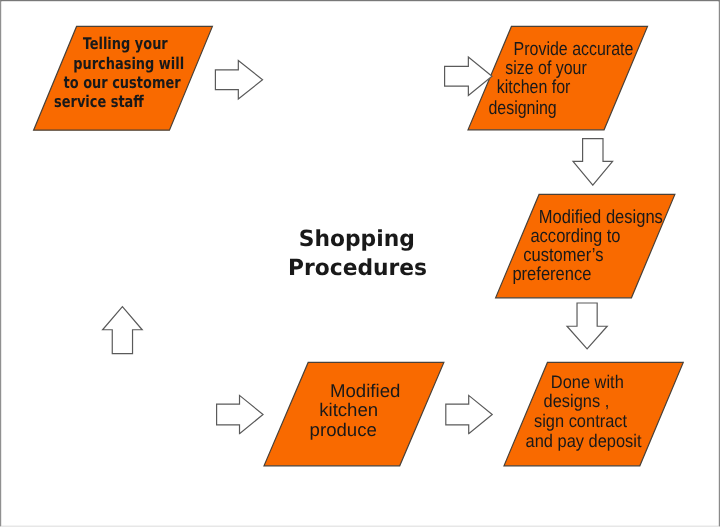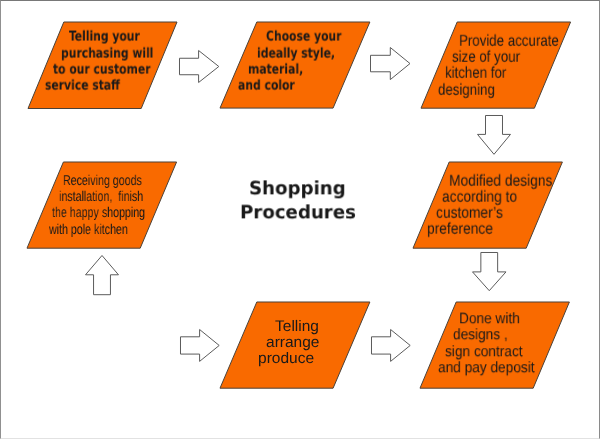--- a/index.html
+++ b/index.html
@@ -7,46 +7,37 @@
        -webkit-font-smoothing:antialiased;text-rendering:geometricPrecision;}
   #canvas{position:relative;width:600px;height:439px;background:#ffffff;}
   #frame{position:absolute;left:0;top:0;width:600px;height:439px;box-sizing:border-box;
          border-top:1px solid #787878;border-left:1px solid #909090;
          border-right:1px solid #8a8a8a;border-bottom:1px solid #e2e2e2;}
   .node{position:absolute;}
   .node > svg{position:absolute;left:0;top:0;display:block;}
   .ln{position:absolute;white-space:pre;line-height:1;transform-origin:0 0;will-change:transform;}
   .arrow{position:absolute;}
   .arrow > svg{display:block;}
-  #title{position:absolute;}
+  #title{position:absolute;margin-top:11px;}
 </style>
 </head>
 <body>
 
 <div id="canvas">
   <div id="frame"></div>
 <div class="node" style="left: 25.6px; top: 19.8px; width: 153px; height: 90.5px; text-decoration: underline;">
       <svg width="153" height="90.5" viewBox="0 0 153 90.5">
         <polygon points="37.80,2.00 151.00,2.00 115.20,88.50 2.00,88.50" fill="#f96a00" stroke="#4a4138" stroke-width="1"></polygon>
       </svg>
       <div class="ln" style="font-size: 13.57px; font-weight: 700; font-stretch: condensed; font-family: &quot;DejaVu Sans&quot;, sans-serif; color: rgb(25, 25, 25); left: 43.4px; top: 22.7px; transform: translateY(-11.47px) scaleX(0.8843);">Telling your</div>
       <div class="ln" style="font-size: 13.57px; font-weight: 700; font-stretch: condensed; font-family: &quot;DejaVu Sans&quot;, sans-serif; color: rgb(25, 25, 25); left: 35.9px; top: 39px; transform: translateY(-11.47px) scaleX(0.8843);">purchasing will</div>
       <div class="ln" style="font-size: 13.57px; font-weight: 700; font-stretch: condensed; font-family: &quot;DejaVu Sans&quot;, sans-serif; color: rgb(25, 25, 25); left: 27.4px; top: 55.3px; transform: translateY(-11.47px) scaleX(0.8843);">to our customer</div>
       <div class="ln" style="font-size: 13.57px; font-weight: 700; font-stretch: condensed; font-family: &quot;DejaVu Sans&quot;, sans-serif; color: rgb(25, 25, 25); left: 19.4px; top: 71.6px; transform: translateY(-11.47px) scaleX(0.8843);">service staff</div>
     </div>
-    <div class="node" style="left: 217.8px; top: 20.1px; width: 153.9px; height: 90.1px;">
-      <svg width="153.89999999999998" height="90.1" viewBox="0 0 153.89999999999998 90.1">
-        <polygon points="38.80,2.00 151.90,2.00 115.10,88.10 2.00,88.10" fill="#f96a00" stroke="#4a4138" stroke-width="1"></polygon>
-      </svg>
-      <div class="ln" style="font-size: 13.57px; font-weight: 700; font-stretch: condensed; font-family: &quot;DejaVu Sans&quot;, sans-serif; color: rgb(25, 25, 25); left: 48.7px; top: 22.4px; transform: translateY(-11.47px) scaleX(0.8853);">Choose your</div>
-      <div class="ln" style="font-size: 13.57px; font-weight: 700; font-stretch: condensed; font-family: &quot;DejaVu Sans&quot;, sans-serif; color: rgb(25, 25, 25); left: 39.7px; top: 38.7px; transform: translateY(-11.47px) scaleX(0.8853);">ideally style,</div>
-      <div class="ln" style="font-size: 13.57px; font-weight: 700; font-stretch: condensed; font-family: &quot;DejaVu Sans&quot;, sans-serif; color: rgb(25, 25, 25); left: 30.1px; top: 55px; transform: translateY(-11.47px) scaleX(0.8853);">material,</div>
-      <div class="ln" style="font-size: 13.57px; font-weight: 700; font-stretch: condensed; font-family: &quot;DejaVu Sans&quot;, sans-serif; color: rgb(25, 25, 25); left: 20.2px; top: 71.3px; transform: translateY(-11.47px) scaleX(0.8853);">and color</div>
-    </div>
-    <div class="node" style="left: 419px; top: 20.1px; width: 153.6px; height: 90.2px;">
+    <div class="node" style="left: 388px; top: 20.1px; width: 153.6px; height: 90.2px;">
       <svg width="153.60000000000002" height="90.19999999999999" viewBox="0 0 153.60000000000002 90.19999999999999">
         <polygon points="38.20,2.00 151.60,2.00 115.40,88.20 2.00,88.20" fill="#f96a00" stroke="#4a4138" stroke-width="1"></polygon>
       </svg>
       <div class="ln" style="font-size: 15.74px; font-weight: 400; font-stretch: normal; font-family: &quot;Liberation Sans&quot;, sans-serif; color: rgb(25, 25, 25); left: 39.6px; top: 26.6px; transform: translateY(-13.3px) scaleX(0.8452);">Provide accurate</div>
       <div class="ln" style="font-size: 15.74px; font-weight: 400; font-stretch: normal; font-family: &quot;Liberation Sans&quot;, sans-serif; color: rgb(25, 25, 25); left: 32.6px; top: 42.9px; transform: translateY(-13.3px) scaleX(0.8452);">size of your</div>
       <div class="ln" style="font-size: 15.74px; font-weight: 400; font-stretch: normal; font-family: &quot;Liberation Sans&quot;, sans-serif; color: rgb(25, 25, 25); left: 25.5px; top: 59.3px; transform: translateY(-13.3px) scaleX(0.8452);">kitchen for</div>
       <div class="ln" style="font-size: 15.74px; font-weight: 400; font-stretch: normal; font-family: &quot;Liberation Sans&quot;, sans-serif; color: rgb(25, 25, 25); left: 19px; top: 75.6px; transform: translateY(-13.3px) scaleX(0.8452);">designing</div>
     </div>
     <div class="node" style="left: 410.6px; top: 160.1px; width: 153.4px; height: 90.2px; text-decoration: underline;">
       <svg width="153.39999999999998" height="90.20000000000002" viewBox="0 0 153.39999999999998 90.20000000000002">
@@ -63,32 +54,23 @@
       </svg>
       <div class="ln" style="font-size: 15.12px; font-weight: 400; font-stretch: normal; font-family: &quot;Liberation Sans&quot;, sans-serif; color: rgb(25, 25, 25); left: 41.4px; top: 24.2px; transform: translateY(-12.78px) scaleX(0.9052);">Done with</div>
       <div class="ln" style="font-size: 15.12px; font-weight: 400; font-stretch: normal; font-family: &quot;Liberation Sans&quot;, sans-serif; color: rgb(25, 25, 25); left: 34.9px; top: 40.4px; transform: translateY(-12.78px) scaleX(0.9052);">designs ,</div>
       <div class="ln" style="font-size: 15.12px; font-weight: 400; font-stretch: normal; font-family: &quot;Liberation Sans&quot;, sans-serif; color: rgb(25, 25, 25); left: 27.1px; top: 56.6px; transform: translateY(-12.78px) scaleX(0.9052);">sign contract</div>
       <div class="ln" style="font-size: 15.12px; font-weight: 400; font-stretch: normal; font-family: &quot;Liberation Sans&quot;, sans-serif; color: rgb(25, 25, 25); left: 20.2px; top: 72.8px; transform: translateY(-12.78px) scaleX(0.9052);">and pay deposit</div>
     </div>
     <div class="node" style="left: 217.8px; top: 300.1px; width: 153.9px; height: 90.2px;">
       <svg width="153.89999999999998" height="90.19999999999999" viewBox="0 0 153.89999999999998 90.19999999999999">
         <polygon points="38.80,2.00 151.90,2.00 115.10,88.20 2.00,88.20" fill="#f96a00" stroke="#4a4138" stroke-width="1"></polygon>
       </svg>
-      <div class="ln" style="font-size: 15.35px; font-weight: 400; font-stretch: normal; font-family: &quot;Liberation Sans&quot;, sans-serif; color: rgb(25, 25, 25); left: 56.9px; top: 31.9px; transform: translateY(-12.97px) scaleX(1.011);">Telling</div>
-      <div class="ln" style="font-size: 15.35px; font-weight: 400; font-stretch: normal; font-family: &quot;Liberation Sans&quot;, sans-serif; color: rgb(25, 25, 25); left: 48.2px; top: 47.8px; transform: translateY(-12.97px) scaleX(1.011);">arrange</div>
+      <div class="ln" style="font-size: 15.35px; font-weight: 400; font-stretch: normal; font-family: &quot;Liberation Sans&quot;, sans-serif; color: rgb(25, 25, 25); left: 56.9px; top: 31.9px; transform: translateY(-12.97px) scaleX(1.011);">Modified</div>
+      <div class="ln" style="font-size: 15.35px; font-weight: 400; font-stretch: normal; font-family: &quot;Liberation Sans&quot;, sans-serif; color: rgb(25, 25, 25); left: 48.2px; top: 47.8px; transform: translateY(-12.97px) scaleX(1.011);">kitchen</div>
       <div class="ln" style="font-size: 15.35px; font-weight: 400; font-stretch: normal; font-family: &quot;Liberation Sans&quot;, sans-serif; color: rgb(25, 25, 25); left: 40.5px; top: 63.7px; transform: translateY(-12.97px) scaleX(1.011);">produce</div>
-    </div>
-    <div class="node" style="left: 25.1px; top: 160px; width: 153.6px; height: 90.2px;">
-      <svg width="153.6" height="90.19999999999999" viewBox="0 0 153.6 90.19999999999999">
-        <polygon points="38.40,2.00 151.60,2.00 115.20,88.20 2.00,88.20" fill="#f96a00" stroke="#4a4138" stroke-width="1"></polygon>
-      </svg>
-      <div class="ln" style="font-size: 14.27px; font-weight: 400; font-stretch: normal; font-family: &quot;Liberation Sans&quot;, sans-serif; color: rgb(25, 25, 25); left: 38.3px; top: 25.9px; transform: translateY(-12.06px) scaleX(0.7472);">Receiving goods</div>
-      <div class="ln" style="font-size: 14.27px; font-weight: 400; font-stretch: normal; font-family: &quot;Liberation Sans&quot;, sans-serif; color: rgb(25, 25, 25); left: 33.5px; top: 42.1px; transform: translateY(-12.06px) scaleX(0.7472);">installation,  finish</div>
-      <div class="ln" style="font-size: 14.27px; font-weight: 400; font-stretch: normal; font-family: &quot;Liberation Sans&quot;, sans-serif; color: rgb(25, 25, 25); left: 27.4px; top: 58.4px; transform: translateY(-12.06px) scaleX(0.7472);">the happy shopping</div>
-      <div class="ln" style="font-size: 14.27px; font-weight: 400; font-stretch: normal; font-family: &quot;Liberation Sans&quot;, sans-serif; color: rgb(25, 25, 25); left: 24px; top: 74.7px; transform: translateY(-12.06px) scaleX(0.7472);">with pole kitchen</div>
     </div>
     <div class="arrow" style="left: 177.8px; top: 48.5px;">
       <svg width="42.3" height="35" viewBox="0 0 42.3 35">
         <polygon points="1.50,9.25 20.60,9.25 20.60,1.50 40.80,17.50 20.60,33.50 20.60,25.75 1.50,25.75" fill="#ffffff" stroke="#5a5a5a" stroke-width="1"></polygon>
       </svg>
     </div>
     <div class="arrow" style="left: 369.2px; top: 45.9px;">
       <svg width="42.5" height="35.1" viewBox="0 0 42.5 35.1">
         <polygon points="1.50,9.30 21.30,9.30 21.30,1.50 41.00,17.55 21.30,33.60 21.30,25.80 1.50,25.80" fill="#ffffff" stroke="#5a5a5a" stroke-width="1"></polygon>
       </svg>

